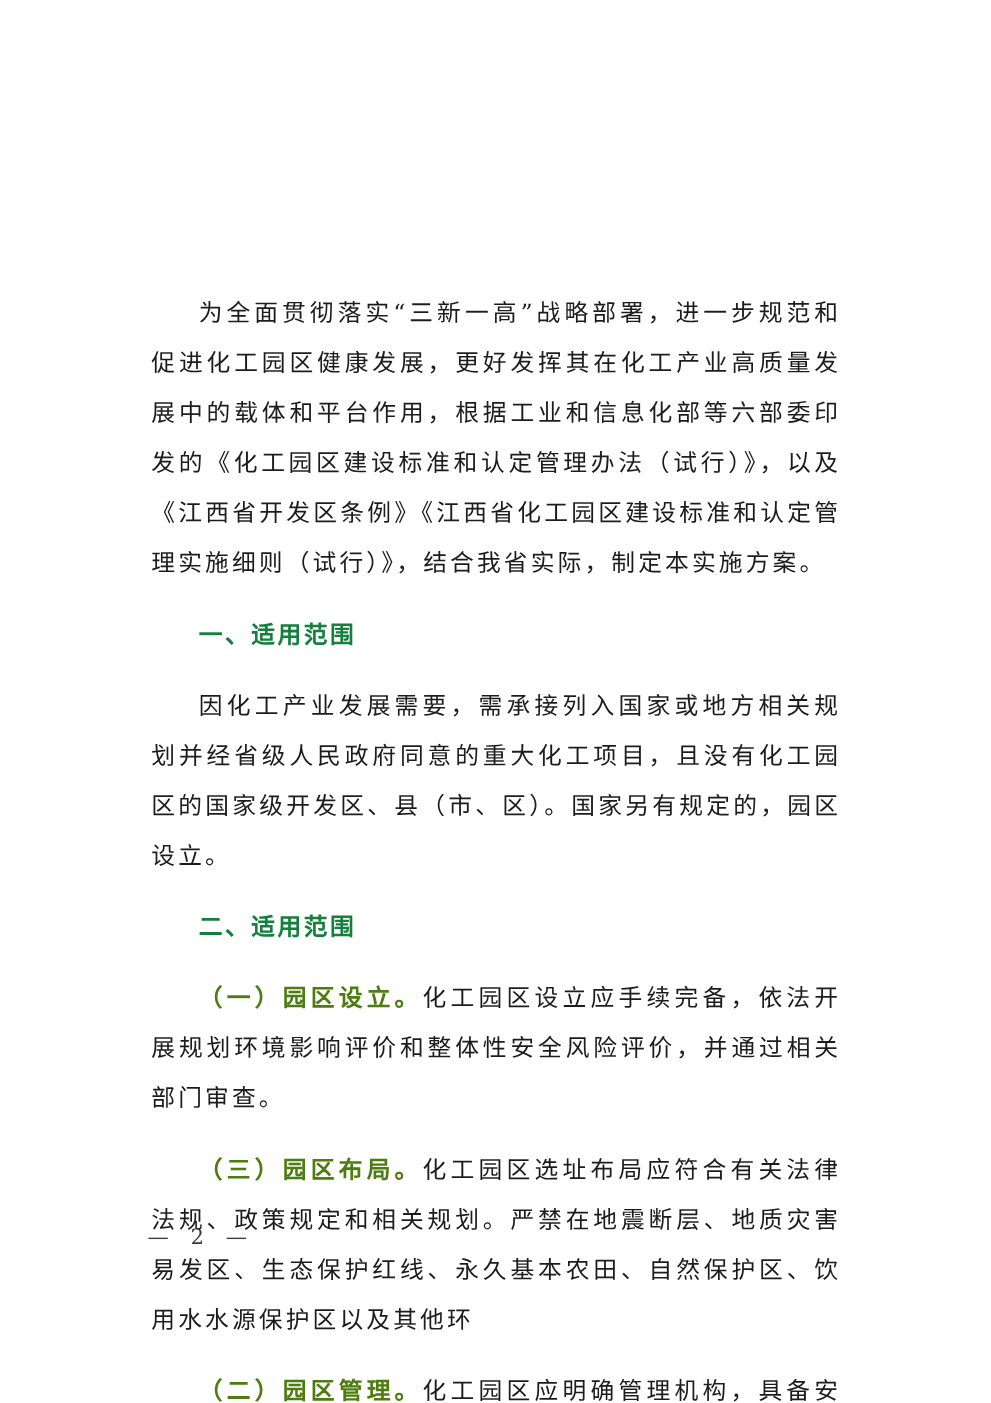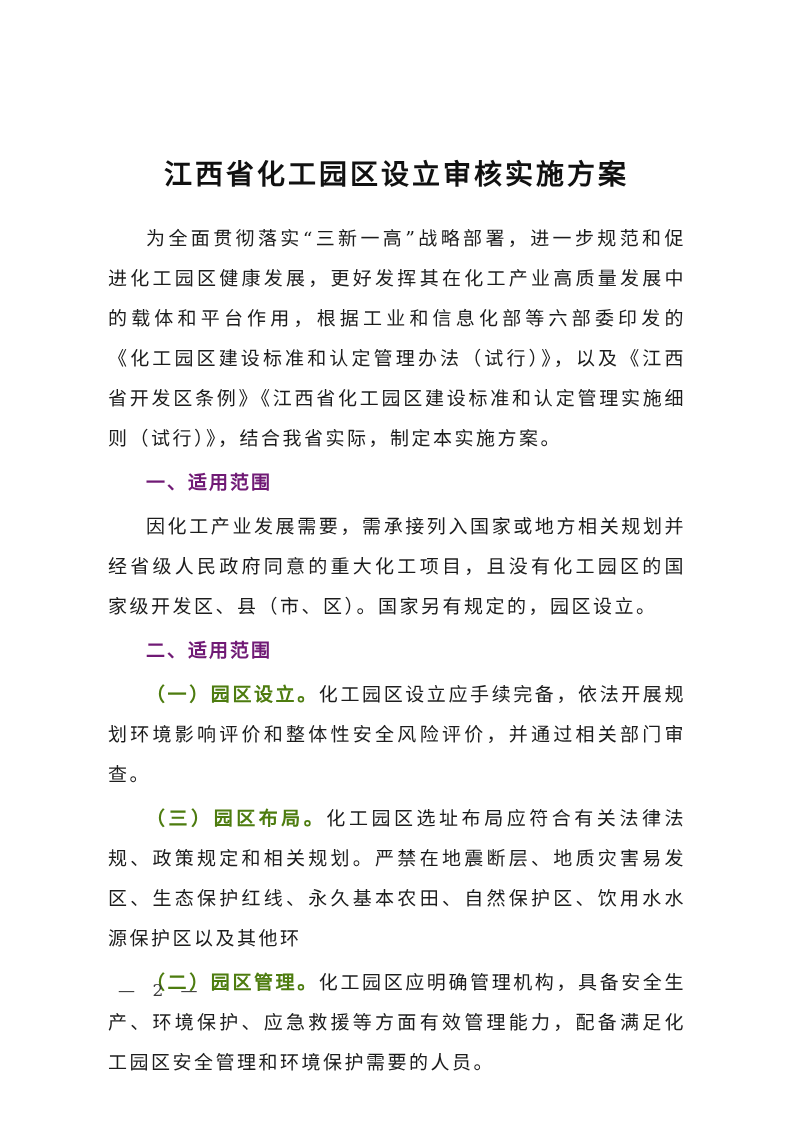--- a/index.html
+++ b/index.html
@@ -32,29 +32,29 @@
   .content {
     position: absolute;
     top: 214px;
     left: 104px;
     width: 586px;
     font-size: 19px;
     line-height: 40px;
     letter-spacing: 2.5px;
   }
   .content p {
-    margin: 4px;
+    margin: 17px;
     text-indent: 2em;
     text-align: justify;
     text-justify: inter-character;
   }
   .sec-heading {
     font-weight: 700;
     letter-spacing: 2px;
-    color: #701a75;
+    color: #15803d;
     font-family: "DejaVu Sans", "Liberation Sans", sans-serif;
     font-size: 19px;
   }
   .item-lead {
     font-weight: 700;
     color: #4d7c0f;
   }
   .page-number {
     position: absolute;
     top: 972px;
@@ -65,21 +65,20 @@
     letter-spacing: 1px;
     word-spacing: 10px;
     font-family: "DejaVu Serif", "Liberation Serif", serif;
   }
 </style>
 </head>
 <body>
 
 <div class="page">
 
-  <h1 class="doc-title">江西省化工园区设立审核实施方案</h1>
 
   <div class="content">
 
     <p>为全面贯彻落实“三新一高”战略部署，进一步规范和促进化工园区健康发展，更好发挥其在化工产业高质量发展中的载体和平台作用，根据工业和信息化部等六部委印发的《化工园区建设标准和认定管理办法（试行）》，以及《江西省开发区条例》《江西省化工园区建设标准和认定管理实施细则（试行）》，结合我省实际，制定本实施方案。</p>
 
     <p class="sec-heading">一、适用范围</p>
 
     <p>因化工产业发展需要，需承接列入国家或地方相关规划并经省级人民政府同意的重大化工项目，且没有化工园区的国家级开发区、县（市、区）。国家另有规定的，园区设立。</p>
 
     <p class="sec-heading">二、适用范围</p>

